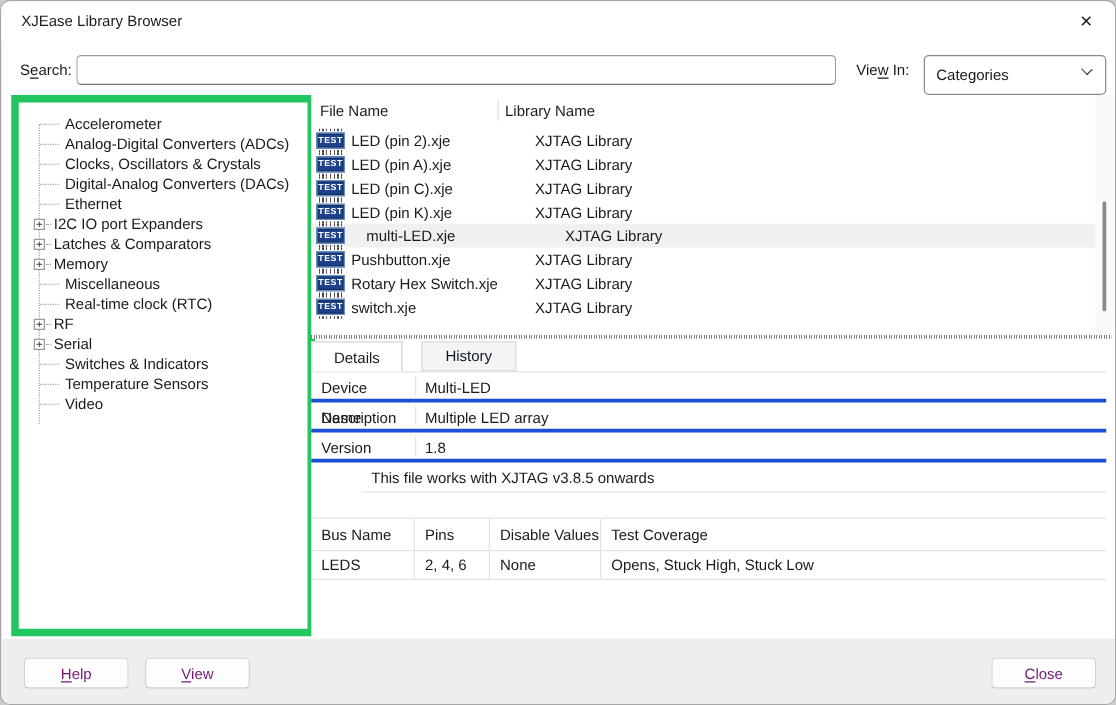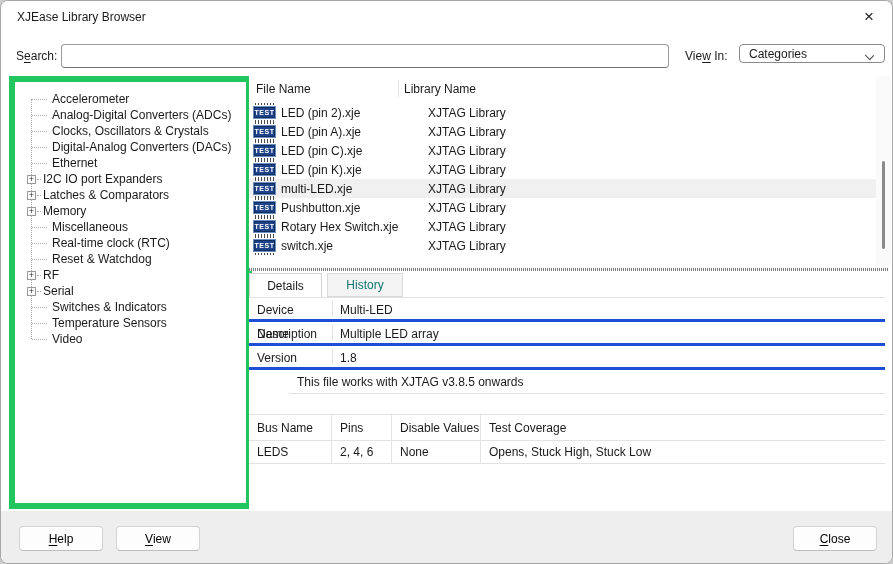--- a/index.html
+++ b/index.html
@@ -24,21 +24,21 @@
   
   .search-label { position:absolute; left:15px; top:48px; }
   .accel { text-decoration:underline; text-underline-offset:2px; }
   .search-input {
     position:absolute; left:60px; top:43px; width:608px; height:24px;
     border:1px solid #9a9a9a; border-bottom-color:#767676; border-radius:4px;
     background:#fff; font:inherit; padding:0 8px; outline:none;
   }
   .viewin-label { position:absolute; left:684px; top:48px; }
   .dropdown {
-    position:absolute; left:738px; top:43px; width:146px; height:19px;
+    position:absolute; left:738px; top:43px; width:146px; height:32px;
     border:1px solid #8a8a8a; border-radius:4px; background:#fff;
     display:flex; align-items:center; padding:0 9px; cursor:default;
   }
   .dropdown .chev {
     position:absolute; right:11px; top:7px; width:7px; height:7px;
     border-right:1.4px solid #444; border-bottom:1.4px solid #444;
     transform:rotate(45deg) scaleY(0.9);
   }
   
   .tree-panel {
@@ -60,21 +60,21 @@
     font-size:9px; line-height:7px; text-align:center; color:#333; cursor:default;
   }
   
   .list-region { position:absolute; left:248px; top:75px; width:642px; height:192px; background:#fff; }
   .list-header { position:relative; height:25px; }
   .col-file  { position:absolute; left:7px;  top:6px; color:#1b1b1b; }
   .col-lib   { position:absolute; left:155px; top:6px; color:#1b1b1b; }
   .col-divider { position:absolute; left:149px; top:4px; width:1px; height:17px; background:#e2e2e2; }
   .list-rows { position:absolute; left:0; top:27px; right:15px; }
   .file-row { position:relative; height:19px; display:flex; align-items:center; cursor:default; }
-  .file-row.selected { background:var(--selection-bg,#f0f0f0); }
+  .file-row.selected { background:var(--selection-bg,#f0f0f0);gap:12px; }
   .chip {
     position:relative; flex:0 0 auto; width:23px; height:13px; margin:0 5px 0 4px;
     background:var(--chip-blue,#1e4289);
     border:1px solid var(--chip-border,#6a8fc0);
     box-shadow: inset 0 0 0 1px #12305f;
     color:#fff; font-size:7px; font-weight:bold; letter-spacing:0.5px;
     display:flex; align-items:center; justify-content:center;
   }
   .chip::before, .chip::after { content:""; position:absolute; left:1px; right:1px; height:2px;
     background:repeating-linear-gradient(90deg,#4a4a4a 0 1px,transparent 1px 3px); }
@@ -86,39 +86,39 @@
   .v-thumb { position:absolute; left:6px; top:85px; width:3px; height:88px; background:#8a8a8a; border-radius:2px; }
   
   .splitter { position:absolute; left:248px; right:3px; top:267px; height:3px;
     background:repeating-linear-gradient(90deg,#7d7d7d 0 1px,#fdfdfd 1px 2px);
     cursor:row-resize; }
   
   .details-panel { position:absolute; left:248px; top:272px; width:636px; height:238px; background:#fff; }
   .tabs { position:relative; height:24px; display:flex; }
   .tab { height:24px; display:flex; align-items:center; justify-content:center; cursor:default; }
   .tab.active { width:73px; background:#fff; border:1px solid #d4d4d4; border-bottom:none; }
-  .tab.inactive { width:76px; margin-left:5px; background:#f4f4f4; border:1px solid #d9d9d9; color:#0f766e; }
+  .tab.inactive { width:76px; margin-left:15px; background:#f4f4f4; border:1px solid #d9d9d9; color:#0f172a; }
   .info-table { border-top:1px solid #e3e3e3; }
   .info-row { position:relative; height:24px; line-height:24px; border-bottom:3px solid #1d4ed8; }
   .info-label { position:absolute; left:8px; width:70px; }
   .info-value { position:absolute; left:91px; }
   .info-row .cell-div { position:absolute; left:83px; top:3px; bottom:3px; width:1px; background:#e3e3e3; }
   .note-row { height:24px; line-height:24px; padding-left:8px; border-bottom:1px solid #e3e3e3;margin-left:40px; }
   .table-gap { height:20px; }
   .bus-table { border-top:1px solid #e3e3e3; }
   .bus-row { display:grid; grid-template-columns:83px 60px 89px 1fr; height:26px; line-height:26px; border-bottom:1px solid #e3e3e3; }
   .bus-row > div { padding-left:8px; border-right:1px solid #e3e3e3; overflow:hidden; white-space:nowrap; }
   .bus-row > div:last-child { border-right:none; }
   .bus-row.body { height:23px; line-height:23px; }
   
   .bottom-bar { position:absolute; left:0; right:0; top:510px; height:54px; background:#eeeeee; border-bottom-left-radius:8px; border-bottom-right-radius:8px; }
   .btn {
     position:absolute; top:15px; width:84px; height:25px;
     background:#fdfdfd; border:1px solid #d2d2d2; border-bottom-color:#bdbdbd;
-    border-radius:4px; font:inherit; color:#000000; cursor:default;
+    border-radius:4px; font:inherit; color:#701a75; cursor:default;
     display:flex; align-items:center; justify-content:center;
   }
   .btn-help { left:18px; } .btn-view { left:115px; }
   .btn-select { left:694px; } .btn-close { left:792px; }
 </style>
 </head>
 <body>
 
 <div class="dialog">
 
@@ -142,21 +142,20 @@
     <div class="tree-item"><span class="tree-label">Accelerometer</span></div>
         <div class="tree-item"><span class="tree-label">Analog-Digital Converters (ADCs)</span></div>
         <div class="tree-item"><span class="tree-label">Clocks, Oscillators &amp; Crystals</span></div>
         <div class="tree-item"><span class="tree-label">Digital-Analog Converters (DACs)</span></div>
         <div class="tree-item"><span class="tree-label">Ethernet</span></div>
         <div class="tree-item parent"><span class="expand-box">+</span><span class="tree-label">I2C IO port Expanders</span></div>
         <div class="tree-item parent"><span class="expand-box">+</span><span class="tree-label">Latches &amp; Comparators</span></div>
         <div class="tree-item parent"><span class="expand-box">+</span><span class="tree-label">Memory</span></div>
         <div class="tree-item"><span class="tree-label">Miscellaneous</span></div>
         <div class="tree-item"><span class="tree-label">Real-time clock (RTC)</span></div>
-        <div class="tree-item"><span class="tree-label">Reset &amp; Watchdog</span></div>
         <div class="tree-item parent"><span class="expand-box">+</span><span class="tree-label">RF</span></div>
         <div class="tree-item parent"><span class="expand-box">+</span><span class="tree-label">Serial</span></div>
         <div class="tree-item"><span class="tree-label">Switches &amp; Indicators</span></div>
         <div class="tree-item"><span class="tree-label">Temperature Sensors</span></div>
         <div class="tree-item"><span class="tree-label">Video</span></div>
       </div>
   </div>
 
   <div class="list-region">
     <div class="list-header">

